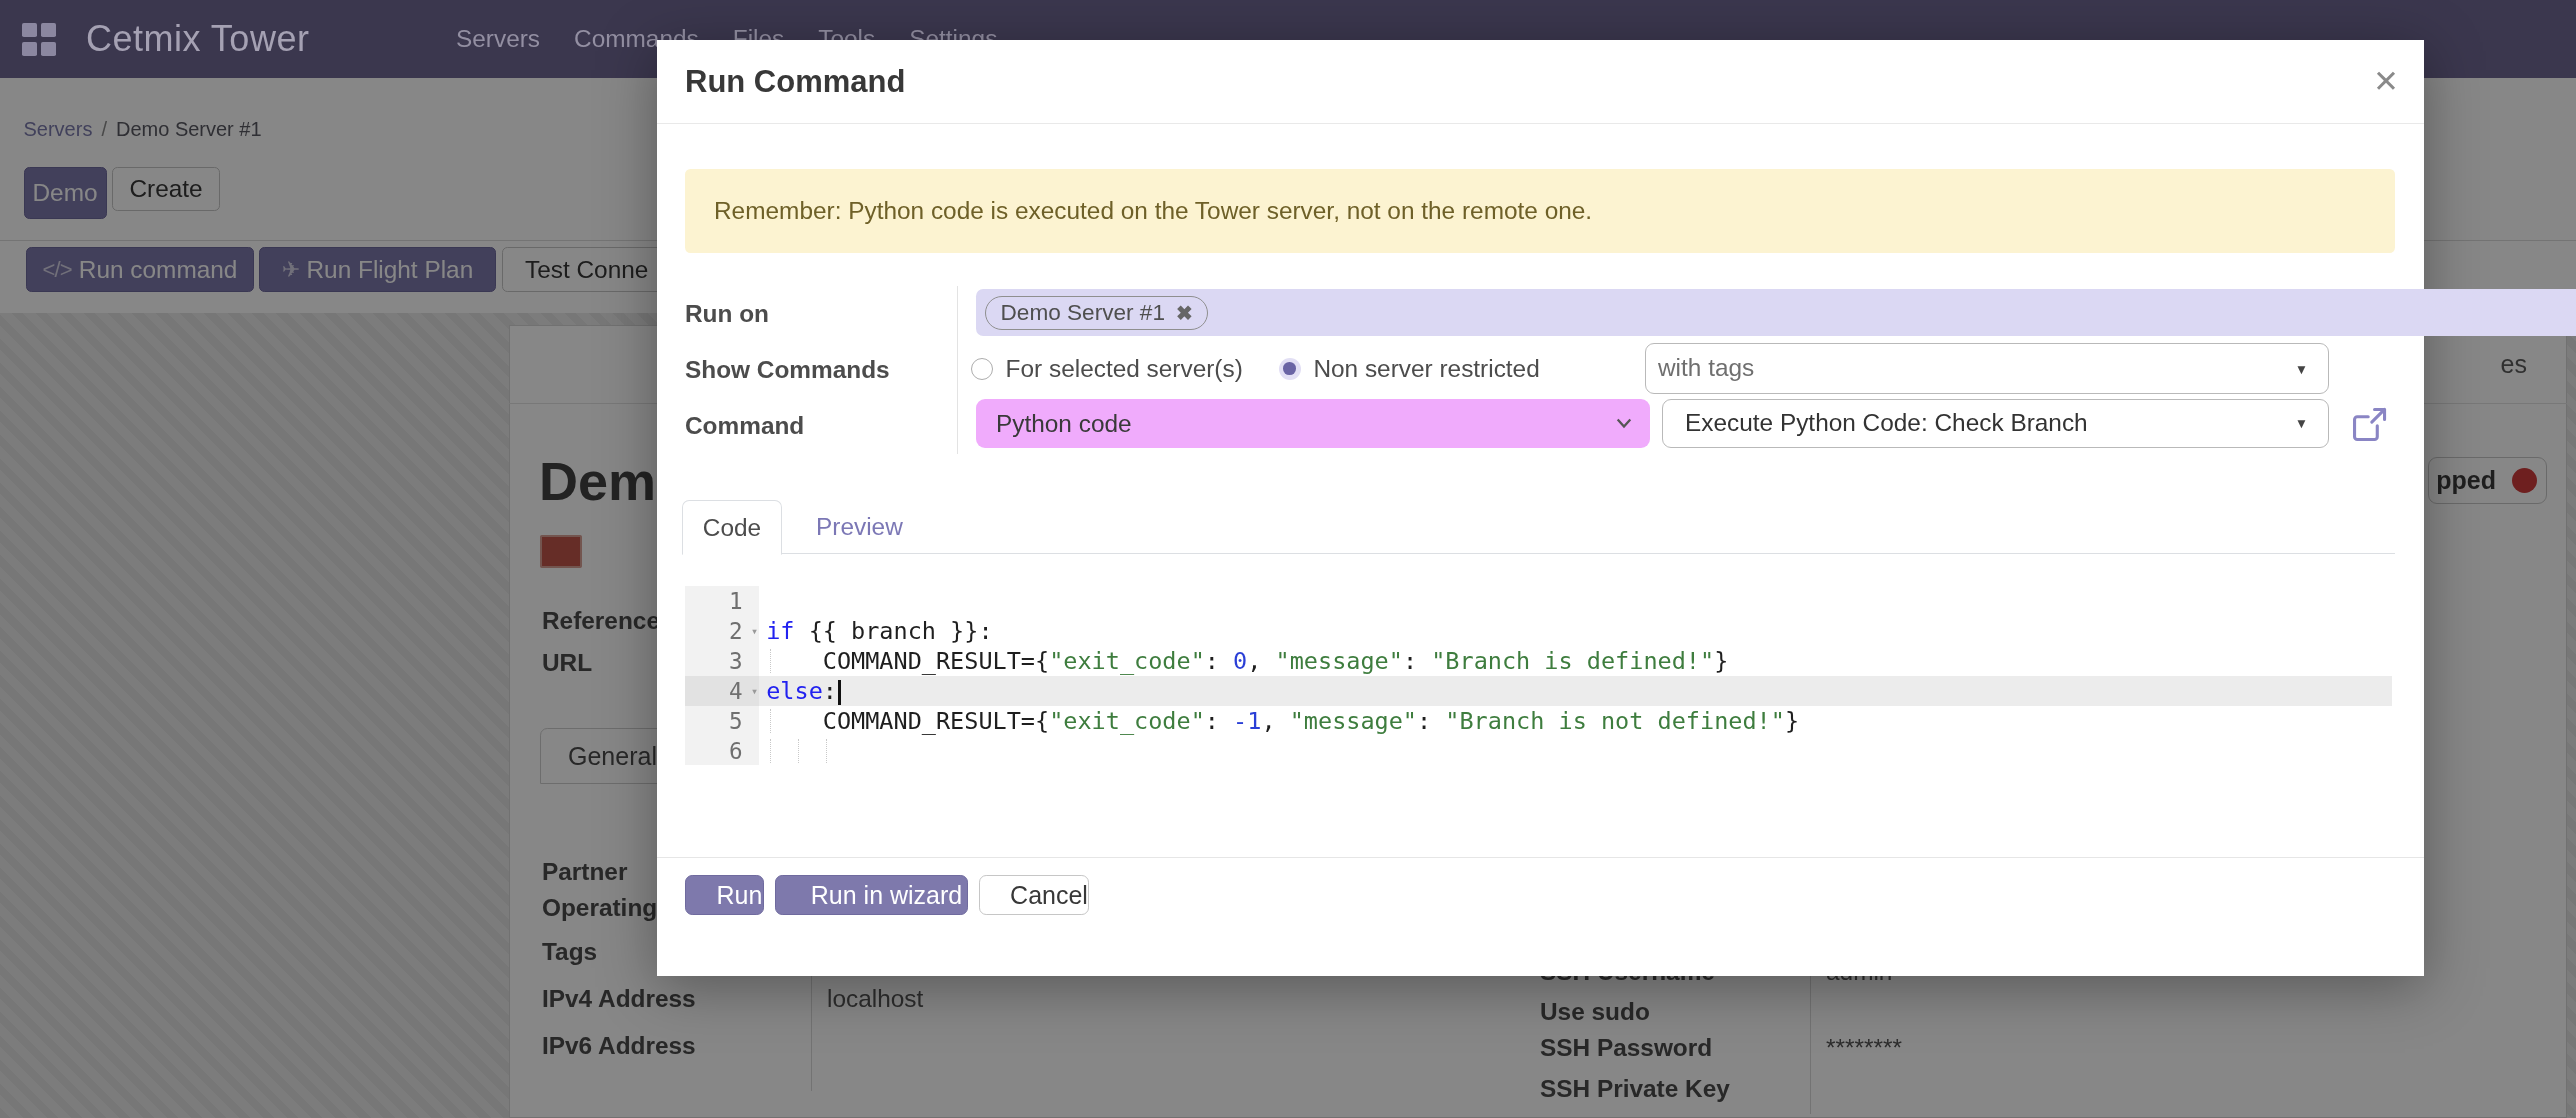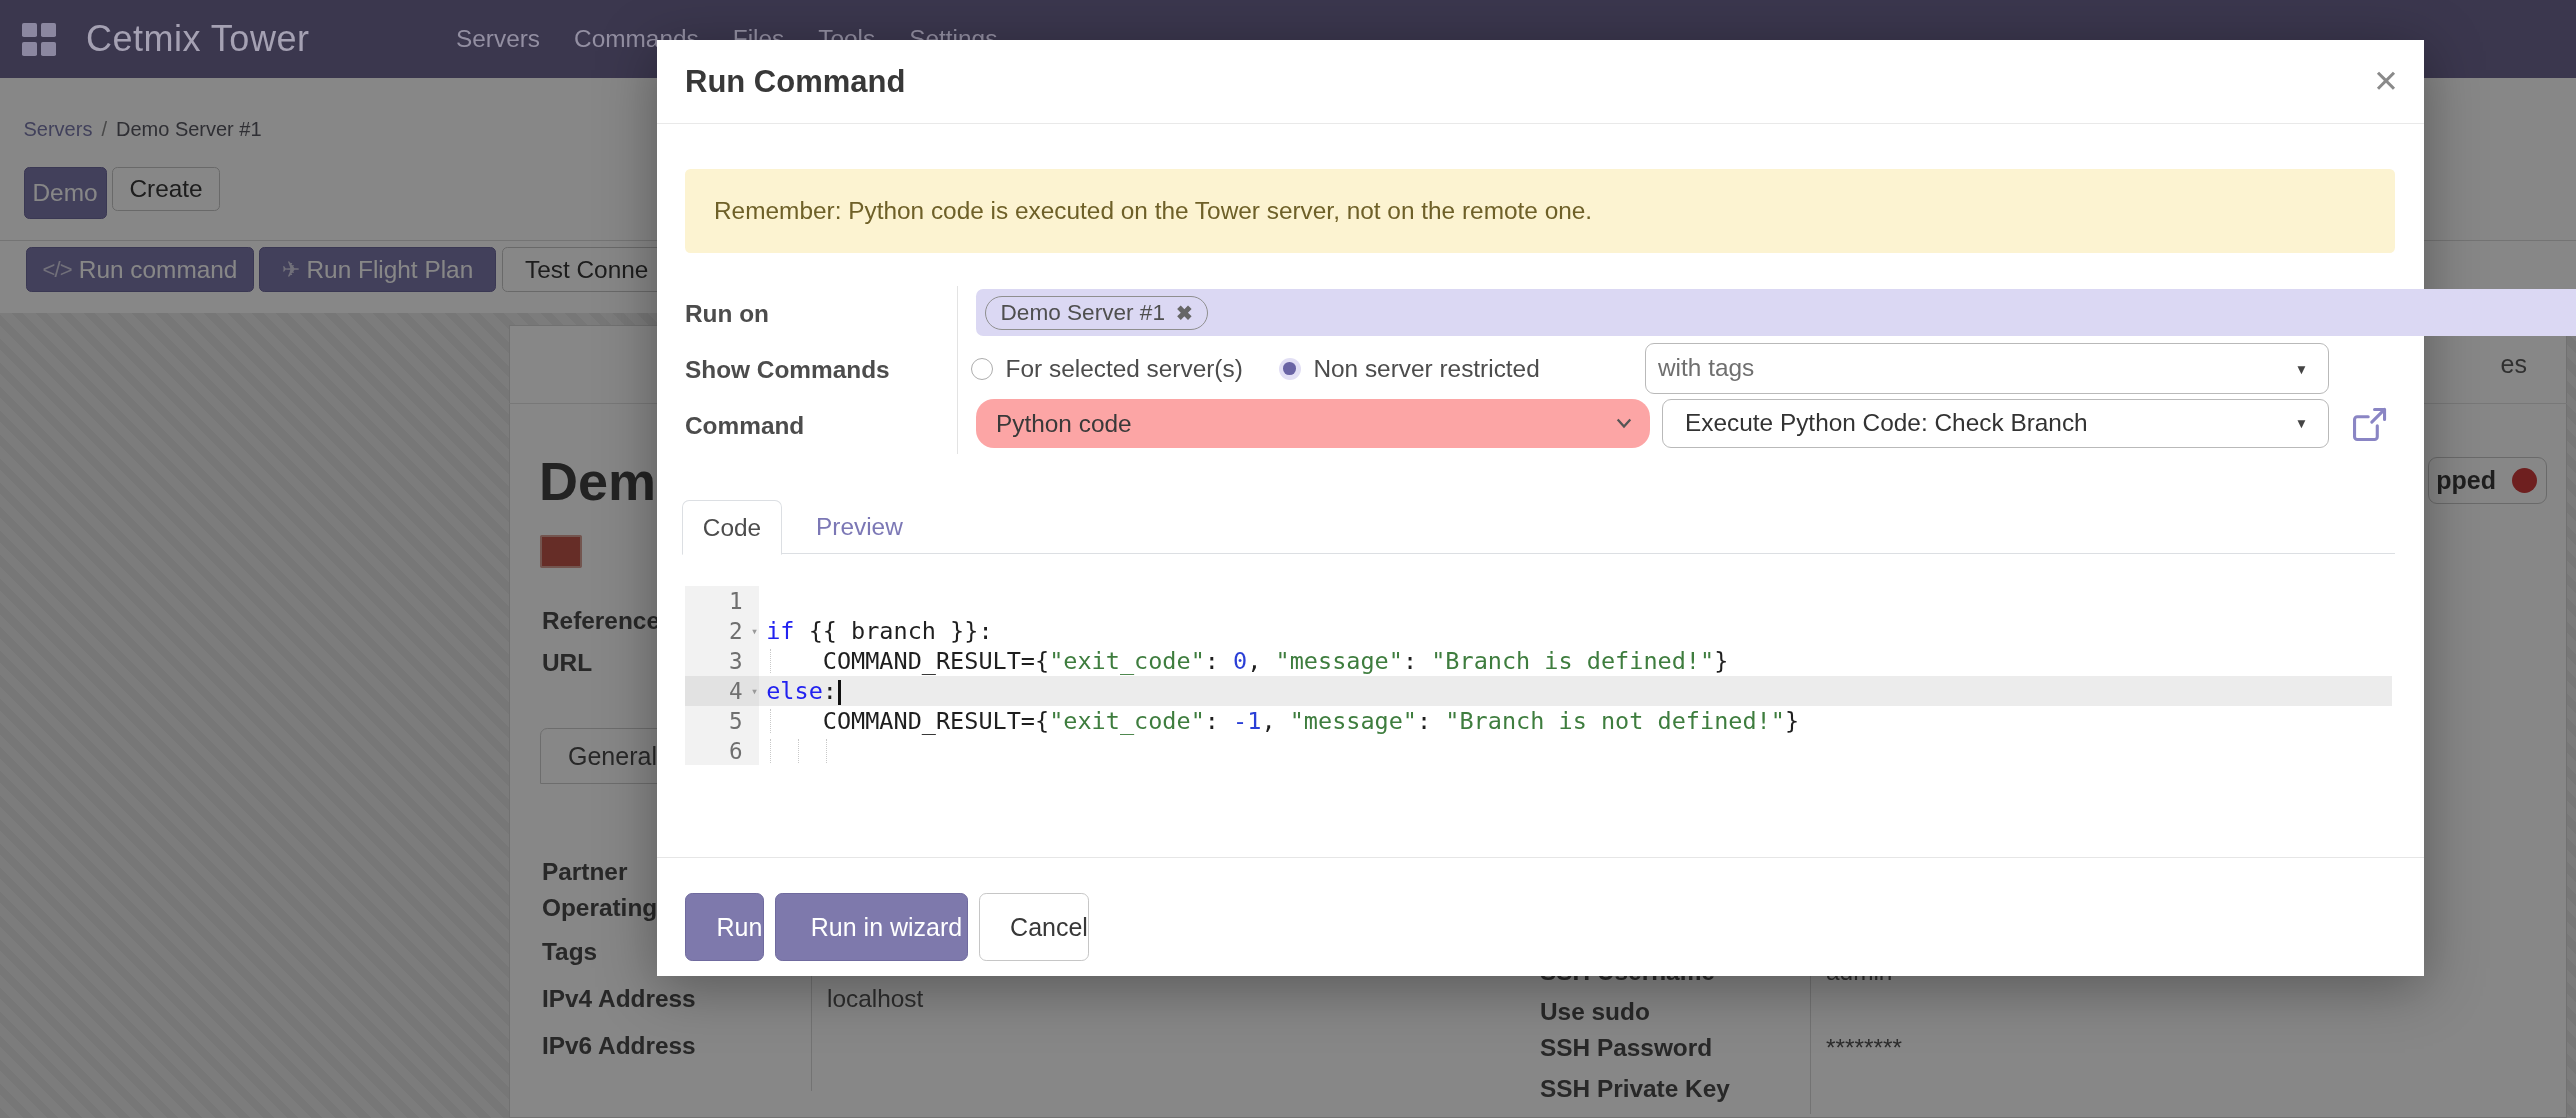--- a/index.html
+++ b/index.html
@@ -105,22 +105,22 @@
   .r-circ.sel { background:#e2dff4; }
   .r-circ.sel::after { content:""; position:absolute; left:4.5px; top:4.5px; width:12.6px; height:12.6px;
     border-radius:50%; background:#6a64a4; }
   .radio-opt .r-lbl { font-size:24.4px; color:#4c4c4c; white-space:nowrap; }
 
   .withtags-sel { position:absolute; left:988px; top:303px; width:684px; height:51px; background:#fff;
     border:1.8px solid #b9b9b9; border-radius:9px; }
   .withtags-sel .ph { display:block; margin-left:12px; line-height:48px; font-size:24.4px; color:#6f6f6f; }
   .withtags-sel .caret { right:20px; top:18px; }
 
-  .type-sel { position:absolute; left:319px; top:359px; width:674px; height:49px; background:#fca5a5;
-    border-radius:18px; }
+  .type-sel { position:absolute; left:319px; top:359px; width:674px; height:49px; background:#f0abfc;
+    border-radius:9px; }
   .type-sel .tv { display:block; margin-left:20px; line-height:49px; font-size:24.4px; color:#393939; }
   .type-sel svg { position:absolute; right:16.3px; top:15.4px; }
   .cmd-sel { position:absolute; left:1005px; top:359px; width:667px; height:49px; background:#fff;
     border:1.8px solid #b9b9b9; border-radius:9px; }
   .cmd-sel .cv { display:block; margin-left:22px; line-height:45px; font-size:24.4px; color:#333; }
   .cmd-sel .caret { right:20px; top:16.3px; }
   .ext-link { position:absolute; left:1693px; top:364px; width:40px; height:40px; cursor:pointer; }
 
   .tabs { position:absolute; left:25px; top:460px; width:1713px; height:54px; border-bottom:0.9px solid #dcdfe3; }
   .tab { position:absolute; top:0; height:54px; line-height:54px; font-size:24.4px; cursor:pointer; }
@@ -136,21 +136,21 @@
   .code-area { position:absolute; left:102px; top:546px; width:1633px; height:179px; }
   .c-line { position:relative; height:30px; line-height:30px; padding-left:7.2px; white-space:pre;
     font-family:"DejaVu Sans Mono", monospace; font-size:23.5px; color:#1f1f1f; }
   .c-line.active { background:#ececec; }
   .tk-kw { color:#2222f0; } .tk-str { color:#3e7d3e; } .tk-num { color:#2a3fd6; } .tk-pl { color:#1f1f1f; }
   .cursor { display:inline-block; width:2.7px; height:25px; background:#111; vertical-align:middle; margin-left:0.9px; }
   .iguide { position:absolute; top:2.7px; bottom:2.7px; border-left:0.9px dotted #c9c9c9; }
   .ig1 { left:11px; } .ig2 { left:39px; } .ig3 { left:67px; }
 
   .m-footer-hr { position:absolute; left:0; top:817px; width:100%; height:0.9px; background:#e6e6e6; }
-  .m-btn { position:absolute; top:853px; height:68px; border-radius:7.2px; font-size:25px;padding-left:30px; }
+  .m-btn { position:absolute; top:835px; height:40px; border-radius:7.2px; font-size:25px;padding-left:30px; }
   .btn-run { left:28px; width:79px; }
   .btn-wizard { left:118px; width:193px; }
   .btn-cancel { left:322px; width:110px; }
 </style>
 </head>
 <body>
 
 <div id="screen">
 
   <div class="topzone"></div>

